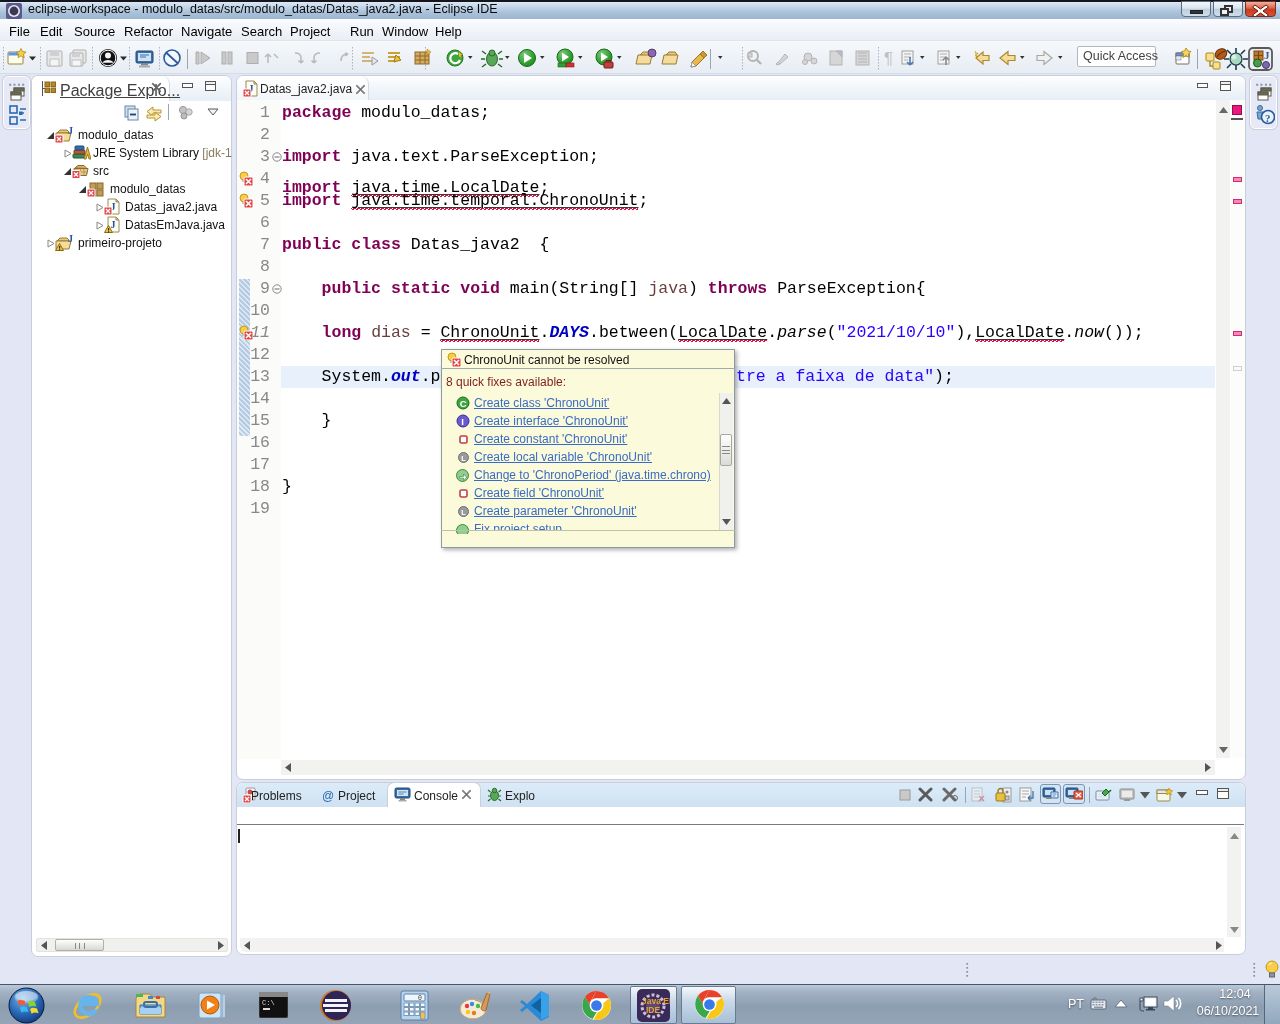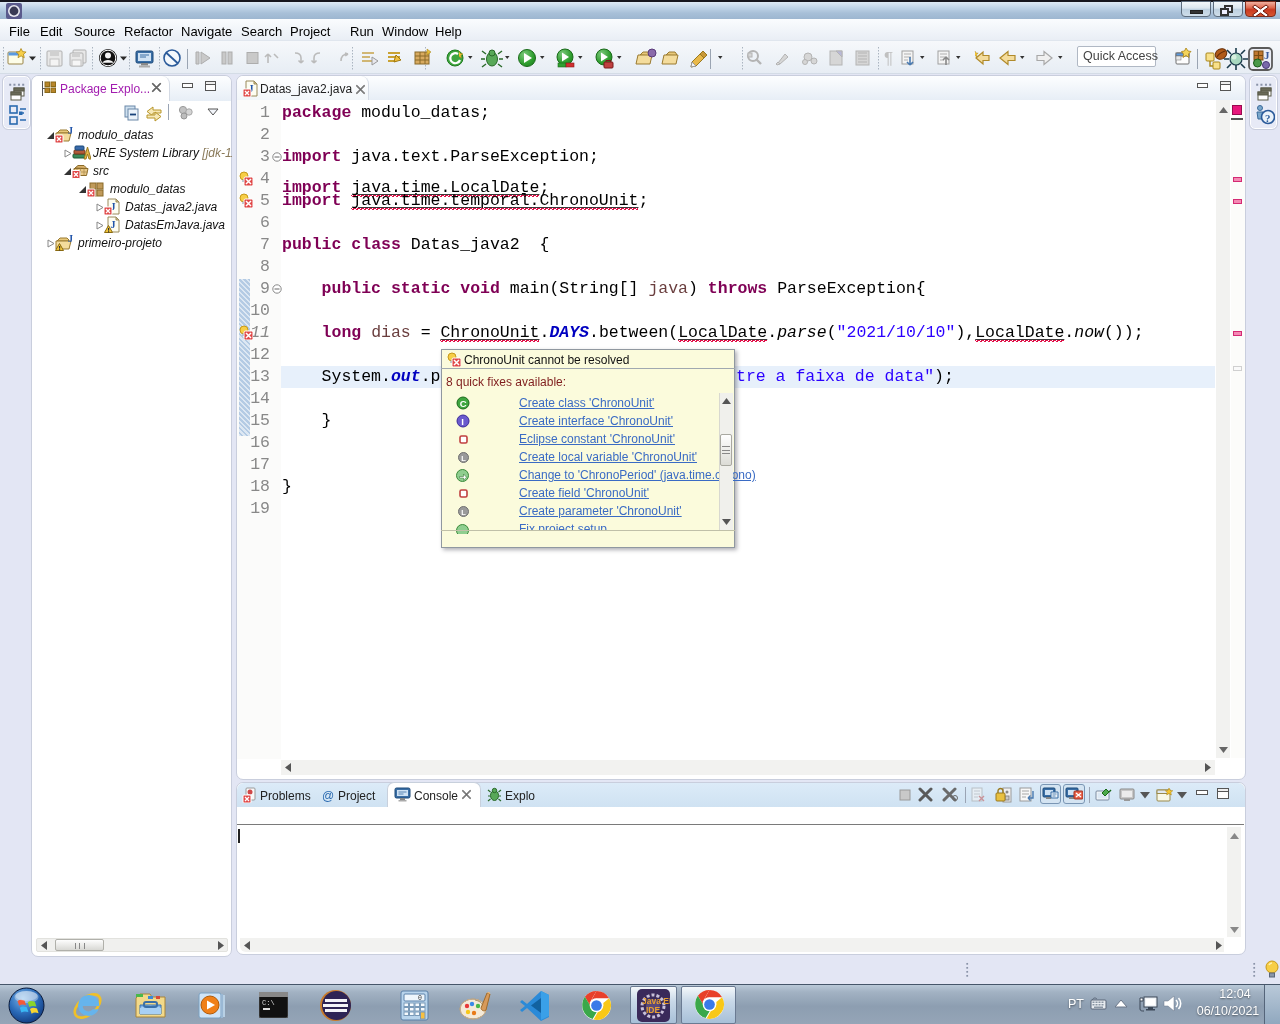--- a/index.html
+++ b/index.html
@@ -28,37 +28,38 @@
 #console{left:236px;top:782px;width:1010px;height:173px;}
 #conshead{left:237px;top:783px;width:1008px;height:24px;background:linear-gradient(#dcebf8,#cfe2f2);border-radius:7px 7px 0 0;}
 
 .code{font-family:"Liberation Mono",monospace;font-size:16.5px;line-height:22px;white-space:pre;}
 .kw{color:#7f0055;font-weight:bold;}
 .str{color:#2a00ff;}
 .sf{color:#0000c0;font-style:italic;font-weight:bold;}
 .sm{font-style:italic;}
 .lv{color:#6a3e3e;}
 .ln{color:#888;}
-.treelbl{font-size:12px;color:#111;white-space:nowrap;font-style:italic;}
+.treelbl{font-size:12px;color:#111;white-space:nowrap;}
 .err{text-decoration:underline;text-decoration-color:#3a3a3a;text-decoration-thickness:1px;text-underline-offset:2px;background-image:repeating-linear-gradient(135deg,#e01048 0 1px,transparent 1px 2px);background-size:4px 2px;background-repeat:repeat-x;background-position:0 100%;}
-.fixlnk{left:474px;font-size:12px;color:#3a6bc4;text-decoration:underline;white-space:nowrap;margin-left:45px;}
+.fixlnk{left:474px;font-size:12px;color:#3a6bc4;text-decoration:underline;white-space:nowrap;}
 .contab{top:789px;font-size:12px;color:#222;}
 .codeline{position:absolute;left:282px;height:22px;}
 .lnum{position:absolute;width:34px;text-align:right;height:22px;}
 
 #taskbar{left:0;top:984px;width:1280px;height:40px;background:linear-gradient(#bac9d8 0%,#a2b2c3 18%,#8d9eb1 55%,#95a5b7 100%);border-top:1px solid #46566a;}
 </style></head>
 <body>
 <div id="root">
 <div class="abs" id="titlebar"></div>
 <svg class="abs" style="left:6px;top:3px" width="16" height="16" viewBox="0 0 16 16">
       <rect x="0" y="0" width="16" height="16" rx="2" fill="#5a5a8c"></rect>
       <circle cx="8" cy="8" r="6" fill="#e8e8f0"></circle>
       <circle cx="8" cy="8" r="4.4" fill="#3a3a55"></circle>
     </svg>
+<div class="abs" id="titletext">eclipse-workspace - modulo_datas/src/modulo_datas/Datas_java2.java - Eclipse IDE</div>
 <div class="abs winbtn" style="left:1181px;">
       <div class="abs" style="left:8px;top:8px;width:13px;height:4px;background:#333;border:1px solid #222;"></div>
     </div>
 <div class="abs winbtn" style="left:1213px;">
       <div class="abs" style="left:10px;top:3px;width:9px;height:8px;border:2px solid #333;background:#eef;"></div>
       <div class="abs" style="left:6px;top:6px;width:9px;height:8px;border:2px solid #333;background:#eef;"></div>
     </div>
 <div class="abs winbtn" id="btnclose" style="left:1245px;width:31px;"><svg width="29" height="14" style="margin:1px 0 0 0">
         <path d="M9 2 L14.5 6 L20 2 L22.5 4 L17 8 L22.5 12 L20 14 L14.5 10 L9 14 L6.5 12 L12 8 L6.5 4 Z" fill="#fff" stroke="#6a1408" stroke-width="1"></path>
       </svg></div>
@@ -320,21 +321,21 @@
 <div class="abs" style="left:32px;top:76px;width:138px;height:25px;background:#fff;border-right:1px solid #d4dae4;border-radius:7px 8px 0 0;"></div>
 <svg class="abs" style="left:41px;top:81px" width="15" height="15">
       <g fill="#b8862a" stroke="#8a6a1a">
         <rect x="4" y="1" width="4.5" height="4.5"></rect>
         <rect x="10" y="1" width="4.5" height="4.5"></rect>
         <rect x="4" y="7" width="4.5" height="4.5"></rect>
         <rect x="10" y="7" width="4.5" height="4.5"></rect>
       </g>
       <path d="M1.5 0v15M1.5 7.5H4" stroke="#555"></path>
     </svg>
-<div class="abs" style="left:60px;top:82px;font-size:12px;color:#a21caf;">Package Explo...</div>
+<div class="abs" style="left:60px;top:82px;font-size:16px;color:#404040;text-decoration:underline;">Package Explo...</div>
 <svg class="abs" style="left:151px;top:82px" width="11" height="11" viewBox="0 0 11 11">
       <path d="M1 1l3 2.5L5.5 5 7 3.5 10 1M1 10l3-2.5L5.5 6 7 7.5 10 10M1 1l2.5 3L5 5.5 3.5 7 1 10M10 1L7.5 4 6 5.5 7.5 7 10 10" stroke="#777" fill="none"></path>
       <path d="M1.5 1.5L9.5 9.5M9.5 1.5L1.5 9.5" stroke="#666" stroke-width="1.6"></path>
     </svg>
 <div class="abs" style="left:182px;top:83px;width:11px;height:5px;border:1px solid #555;background:#fdfdfd;"></div>
 <div class="abs" style="left:205px;top:81px;width:11px;height:10px;border:1px solid #555;background:#fdfdfd;">
       <div style="height:3px;border-bottom:1px solid #555;background:#eee;"></div>
     </div>
 
 <svg class="abs" style="left:124px;top:105px" width="16" height="16">
@@ -569,21 +570,21 @@
         </svg>
 <div class="abs fixlnk" style="top:396px;">Create class 'ChronoUnit'</div>
 <svg class="abs" style="left:456px;top:414px" width="14" height="14">
           <circle cx="7" cy="7" r="6" fill="#6a5acd" stroke="#3a2a9a"></circle>
           <text x="5.2" y="11" font-size="9.5" font-weight="bold" fill="#fff" font-family="Liberation Sans">I</text>
         </svg>
 <div class="abs fixlnk" style="top:414px;">Create interface 'ChronoUnit'</div>
 <svg class="abs" style="left:459px;top:435px" width="9" height="9">
           <rect x="1" y="1" width="7" height="7" rx="1.5" fill="#fff" stroke="#c04040" stroke-width="1.6"></rect>
         </svg>
-<div class="abs fixlnk" style="top:432px;">Eclipse constant 'ChronoUnit'</div>
+<div class="abs fixlnk" style="top:432px;">Create constant 'ChronoUnit'</div>
 <svg class="abs" style="left:458px;top:452px" width="11" height="11">
           <circle cx="5.5" cy="5.5" r="5" fill="#9a9a9a" stroke="#707070"></circle>
           <text x="3.2" y="8.5" font-size="7.5" font-weight="bold" fill="#fff" font-family="Liberation Sans">L</text>
         </svg>
 <div class="abs fixlnk" style="top:450px;">Create local variable 'ChronoUnit'</div>
 <svg class="abs" style="left:456px;top:469px" width="13" height="13">
           <circle cx="6.5" cy="6.5" r="6" fill="#8fce8f" stroke="#3a8a3a"></circle>
           <path d="M3.5 7.5h4V5l3 3.2-3 3.2V9h-4z" fill="#fff" stroke="#2a6a2a" stroke-width=".5"></path>
         </svg>
 <div class="abs fixlnk" style="top:468px;">Change to 'ChronoPeriod' (java.time.chrono)</div>
@@ -643,21 +644,21 @@
 <div class="abs panel" id="console"></div>
 <div class="abs" id="conshead"></div>
 <div id="constabs">
 
 <svg class="abs" style="left:242px;top:787px" width="15" height="16">
         <rect x="4" y="1" width="9" height="12" rx="1" fill="#f8f8f8" stroke="#9a9a9a"></rect>
         <circle cx="8" cy="5" r="2.5" fill="#d04848"></circle>
         <rect x="1" y="8" width="8" height="8" rx="1" fill="#e04848" stroke="#fff"></rect>
         <path d="M3 10l4 4M7 10l-4 4" stroke="#fff" stroke-width="1.3"></path>
       </svg>
-<div class="abs contab" style="left:260px;">Problems</div>
+<div class="abs contab" style="left:251px;">Problems</div>
 <div class="abs contab" style="left:322px;color:#2a6ab0;">@</div>
 <div class="abs contab" style="left:338px;">Project</div>
 
 <div class="abs" style="left:387px;top:782px;width:94px;height:25px;background:#fff;border:1px solid #c8d0dc;border-bottom:none;border-radius:7px 7px 0 0;"></div>
 <svg class="abs" style="left:394px;top:787px" width="17" height="15">
         <rect x="1" y="1" width="15" height="10" rx="1.5" fill="#3a6ea5" stroke="#1d4a7a"></rect>
         <rect x="3" y="3" width="11" height="6" fill="#cfe2f4"></rect>
         <path d="M4.5 5h8M4.5 7h5" stroke="#3a6ea5" stroke-width=".8"></path>
         <rect x="6" y="11" width="5" height="2" fill="#888"></rect>
         <rect x="4.5" y="13" width="8" height="1.5" fill="#aaa"></rect>

